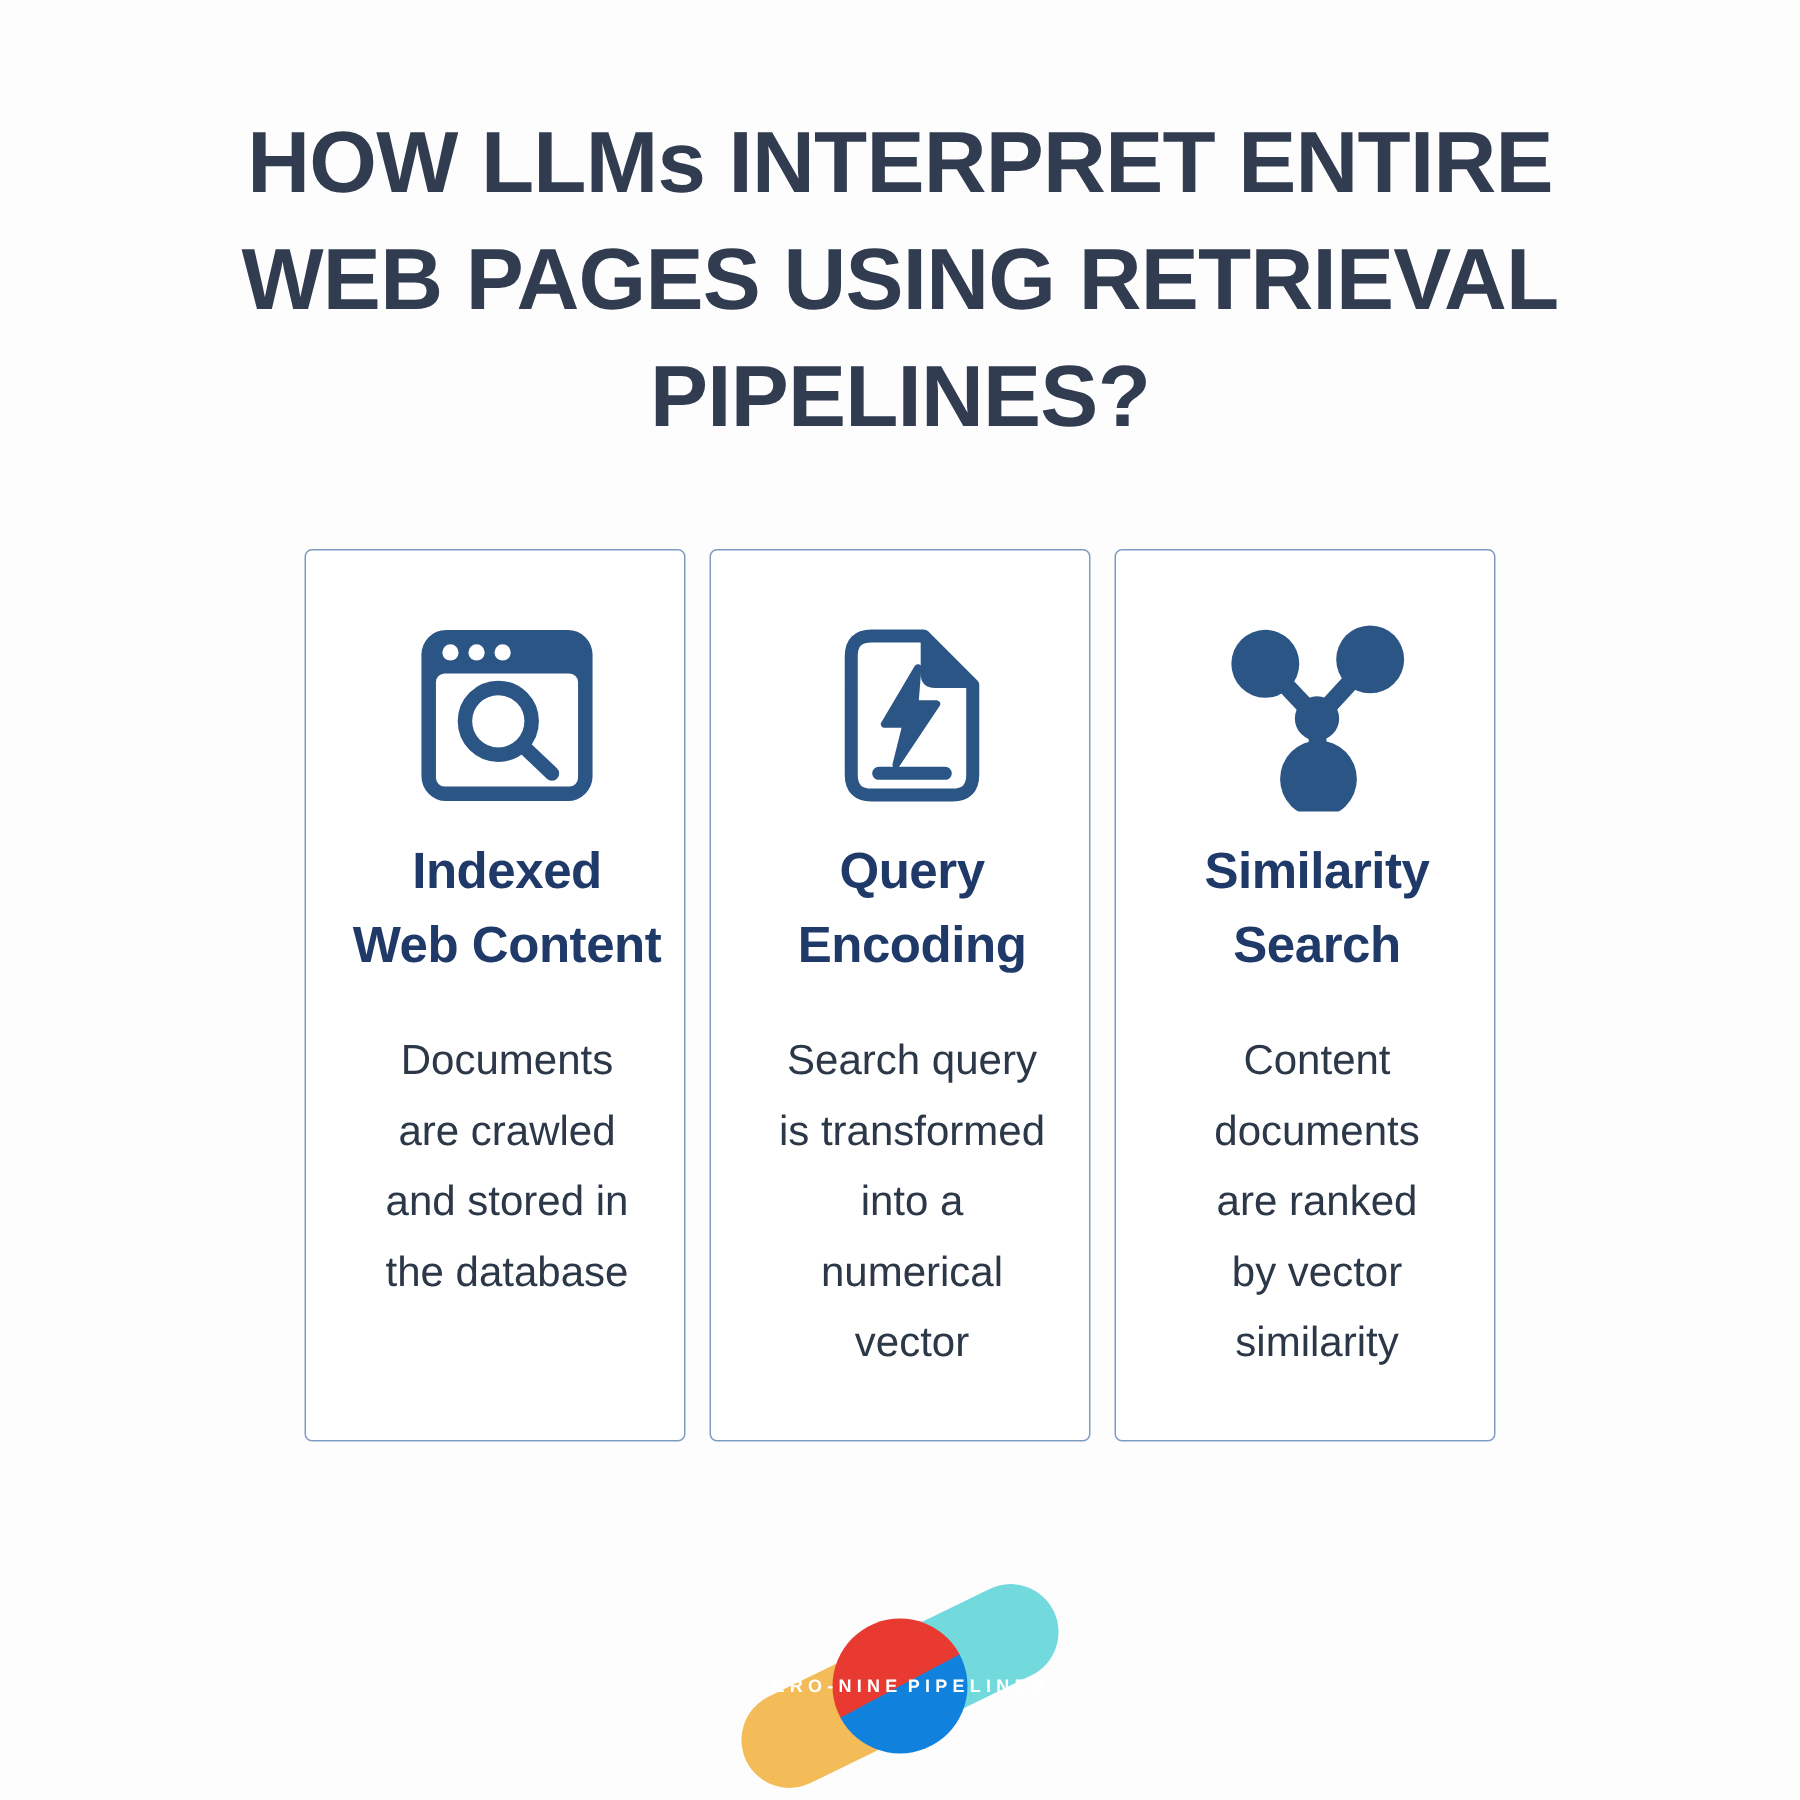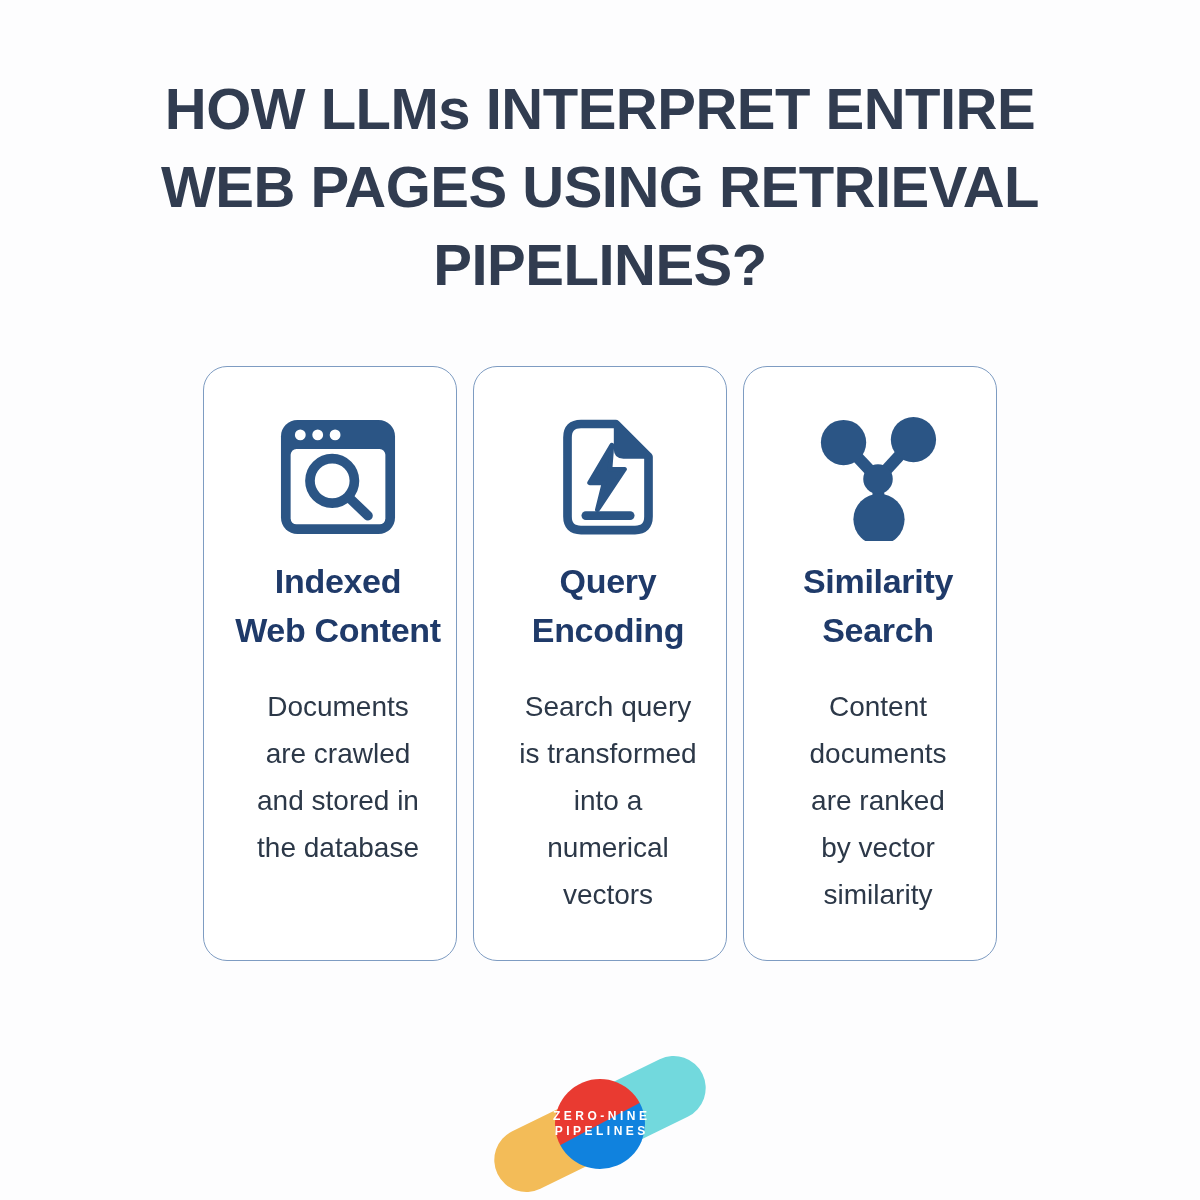--- a/index.html
+++ b/index.html
@@ -28,21 +28,21 @@
     margin-top:62px;
     display:flex;
     justify-content:center;
     gap:16px;
   }
   .card{
     width:254px;
     height:595px;
     background:var(--card-bg);
     border:1.5px solid var(--card-border);
-    border-radius:24px;
+    border-radius:5px;
     padding-top:34px;
     display:flex;
     flex-direction:column;
     align-items:center;
     padding-left:16px;
   }
   .icon-box{
     height:152px;
     display:flex;
     align-items:center;
@@ -87,21 +87,21 @@
     left:50%;top:50%;
     width:90px;height:90px;
     margin:-45px 0 0 -45px;
     border-radius:50%;
     background:linear-gradient(152deg,var(--logo-red) 49.6%,var(--logo-blue) 50.4%);
   }
   .logo-text{
     position:absolute;
     inset:0;
     display:flex;
-    flex-direction:column;
+    flex-direction:row;
     align-items:center;
     justify-content:center;
     color:var(--logo-text);
     font-size:12px;
     font-weight:bold;
     letter-spacing:3.5px;
     line-height:15px;
     text-indent:3.5px; 
   }
 </style>
@@ -143,21 +143,21 @@
         <path d="M60 28 L37 67 H52 L45 95 L73 53 H58 Z" fill="currentColor" stroke="currentColor" stroke-width="5" stroke-linejoin="round"></path>
         <line x1="33" y1="101" x2="79" y2="101" stroke="currentColor" stroke-width="9" stroke-linecap="round"></line>
       </svg>
     </div>
     <div class="card-heading">Query
 Encoding</div>
     <div class="card-body">Search query
 is transformed
 into a
 numerical
-vectors</div>
+vector</div>
   </div>
 
   <div class="card">
     <div class="icon-box">
       <svg width="128" height="128" viewBox="0 0 130 130" aria-hidden="true">
         <g stroke="currentColor" stroke-width="12">
           <line x1="65" y1="67" x2="32" y2="32"></line>
           <line x1="65" y1="67" x2="99" y2="30"></line>
           <line x1="65" y1="67" x2="66" y2="106"></line>
         </g>

